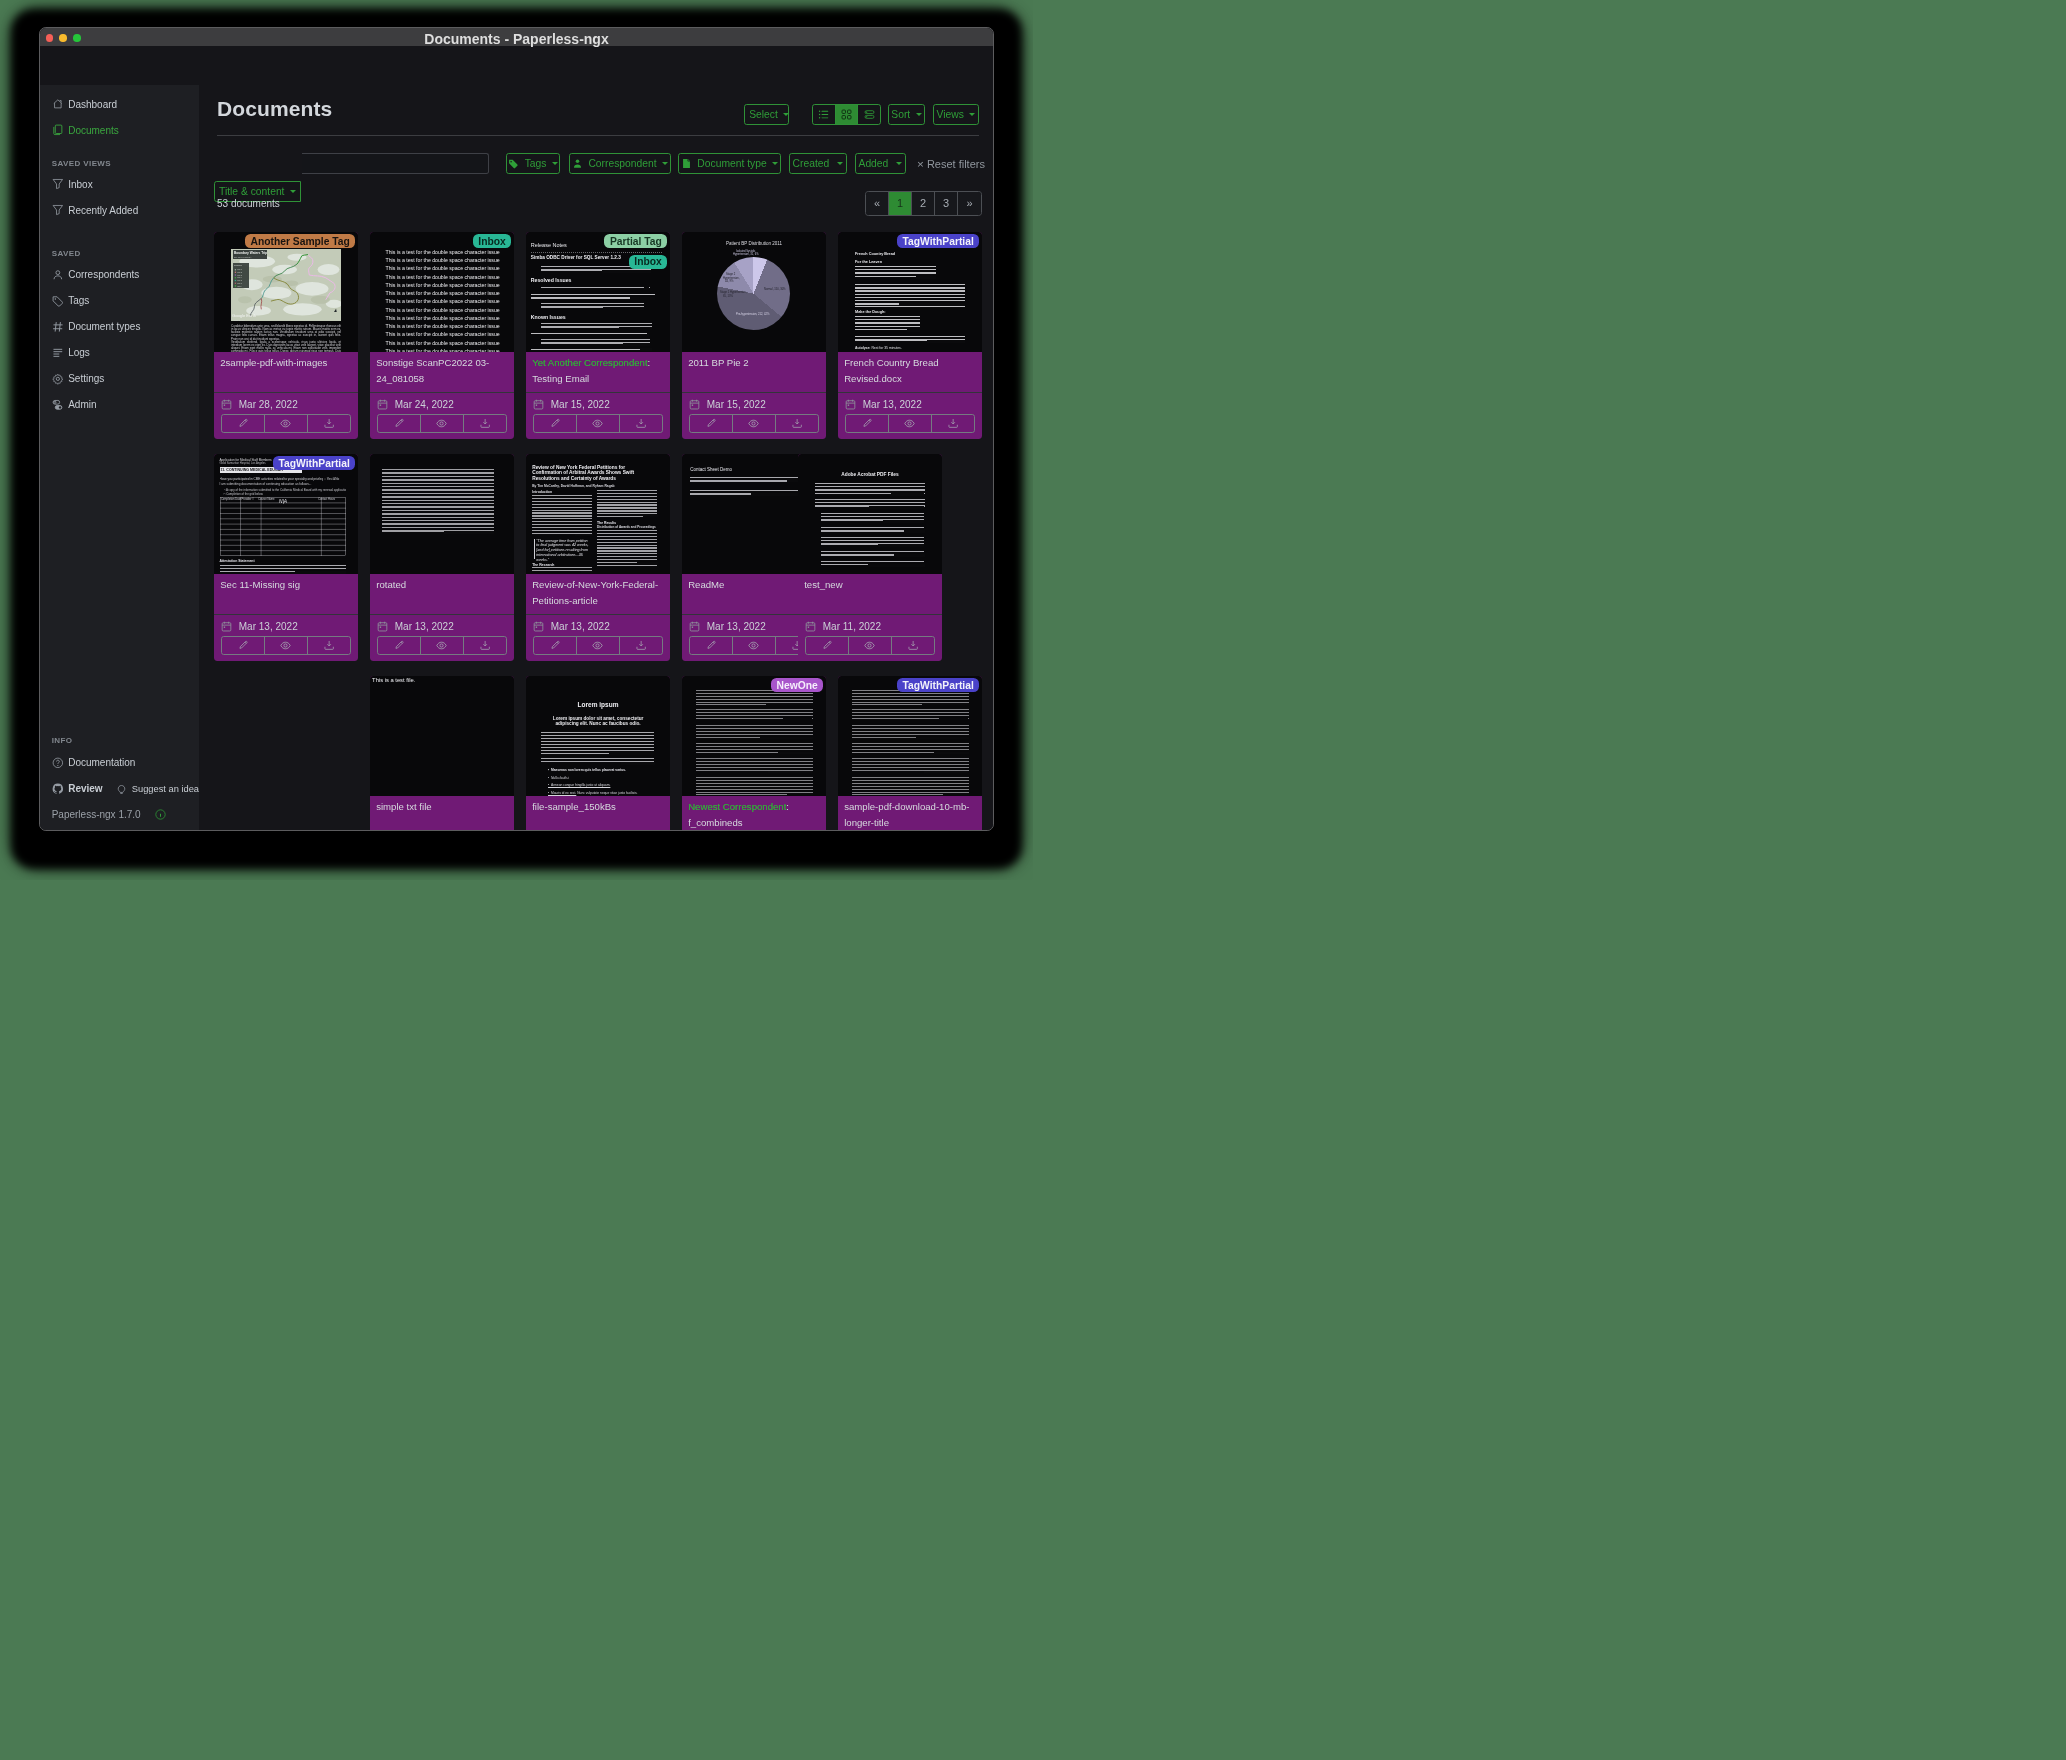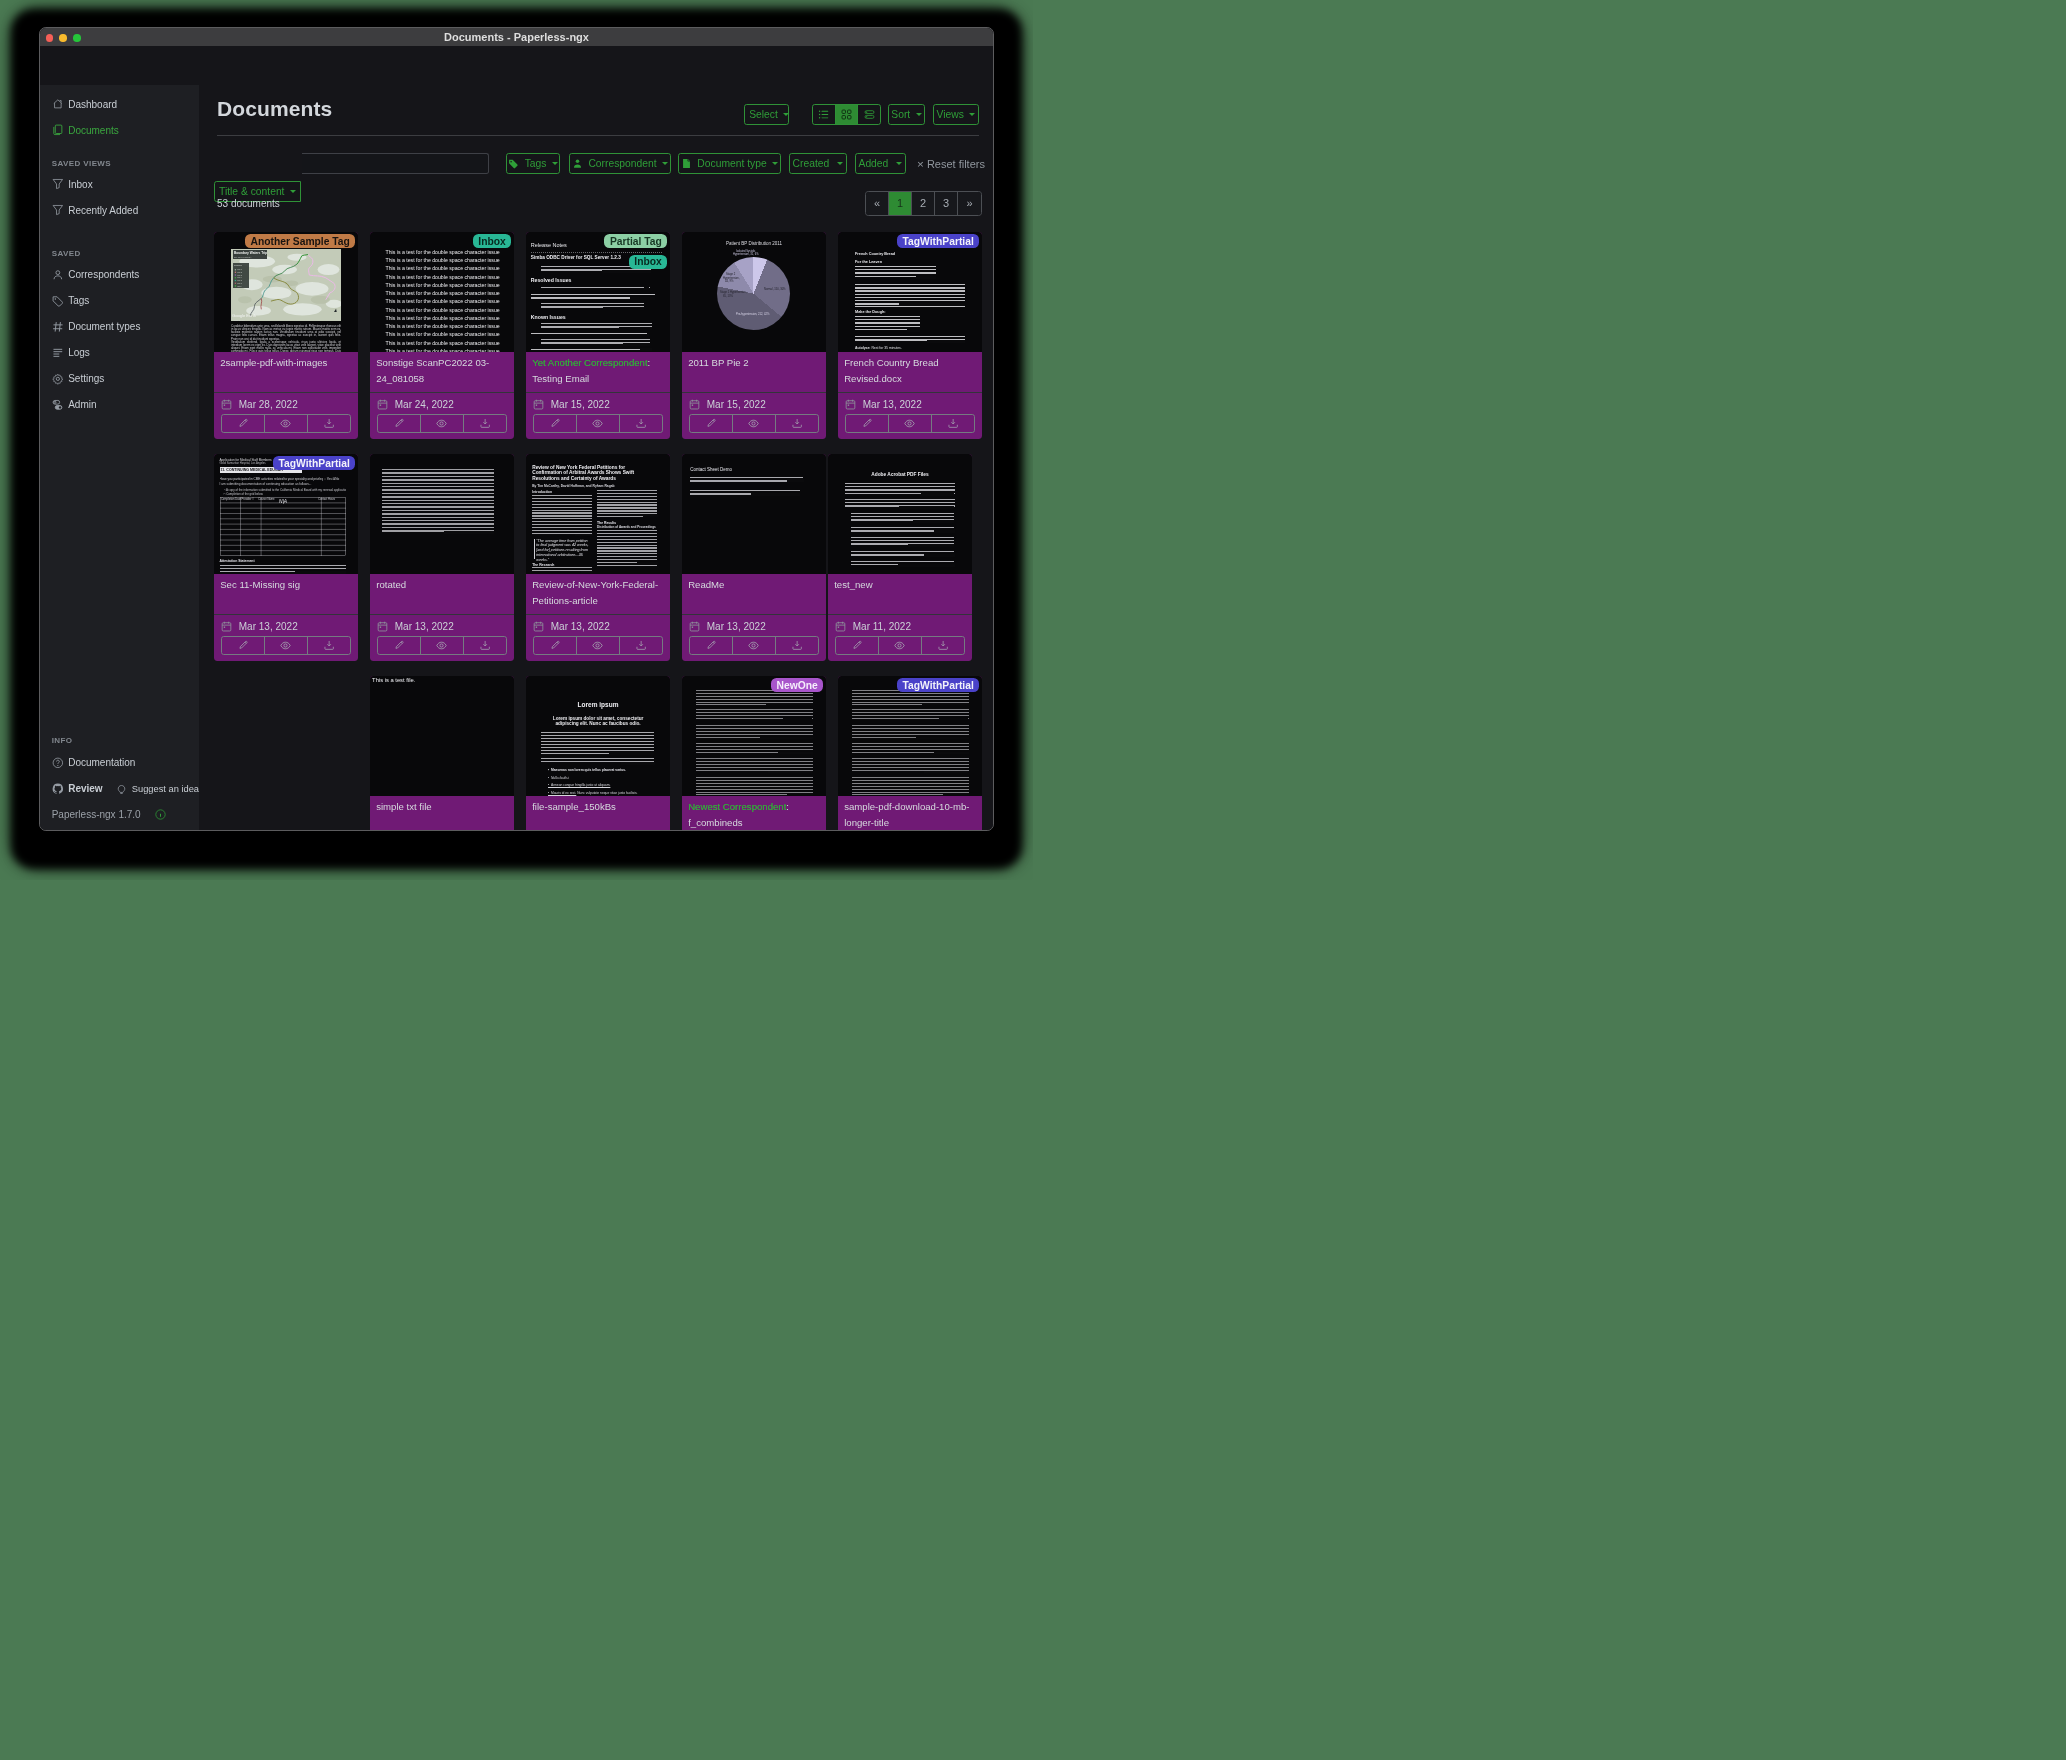--- a/index.html
+++ b/index.html
@@ -5,21 +5,21 @@
 * { margin:0; padding:0; box-sizing:border-box; }
 html,body { width:1033px; height:880px; overflow:hidden; }
 body { background:#4b7a53; font-family:"Liberation Sans", sans-serif; position:relative; }
 .win {
   position:absolute; left:39px; top:26.5px; width:955px; height:804px;
   background:#151519; border-radius:6.9px; overflow:hidden;
   border:0.7px solid #5c5c5e;
   box-shadow: 0 9.6px 8.2px 27.5px #000, 0 9.6px 23.4px 23.4px rgba(0,0,0,0.75);
 }
 .titlebar { position:absolute; left:0; top:0; right:0; height:18px; background:#3d3d3f; }
-.titlebar .txt { position:absolute; width:100%; text-align:center; top:3.4px; font-size:11px; font-weight:bold; color:#dedede; }
+.titlebar .txt { position:absolute; width:100%; text-align:center; top:3.4px; font-size:14px; font-weight:bold; color:#dedede; }
 .dot { position:absolute; top:6.9px; width:7.6px; height:7.6px; border-radius:50%; }
 .dot.r { left:5.5px; background:#f55f57; }
 .dot.y { left:19px; background:#f9bb2d; }
 .dot.g { left:33px; background:#25c63a; }
 .navbar { position:absolute; left:0; top:18px; right:0; height:39px; background:#17541f; }
 .brand { position:absolute; left:14.8px; top:12.4px; color:#e6e8e7; font-size:10.7px; display:flex; align-items:center; gap:6.2px; }
 .search { position:absolute; left:177px; top:9.6px; width:349px; height:20px; background:#12451a; border:0.7px solid #40704a; border-radius:2.7px; color:#9eb4a2; font-size:10.3px; line-height:19px; padding-left:23.4px; }
 .search svg { position:absolute; left:6.9px; top:4.1px; }
 .account { position:absolute; right:6.9px; top:13.7px; color:#dfe2e2; display:flex; align-items:center; gap:4.8px; }
 .caret { display:inline-block; width:0; height:0; border-left:3.1px solid transparent; border-right:3.1px solid transparent; border-top:3.4px solid currentColor; }
@@ -714,21 +714,21 @@
           </div>
           <div>
             <svg width="10.3" height="10.3" viewBox="0 0 16 16" fill="none" stroke="currentColor" stroke-width="1.1">
               <path d="M8 1.5 V9 M5.2 6.5 L8 9.3 L10.8 6.5"></path>
               <path d="M1.5 10.5 V13.5 a1 1 0 0 0 1 1 H13.5 a1 1 0 0 0 1-1 V10.5"></path>
             </svg>
           </div>
         </div>
       </div>
     </div>
-<div class="card" style="left:788px;top:426px;">
+<div class="card" style="left:758px;top:426px;">
       <div class="thumb">
         <div style="position:absolute;left:0;top:18px;width:144px;text-align:center;font-size:4.8px;font-weight:bold;color:#eeeef2;">Adobe Acrobat PDF Files</div>
         <div style="position:absolute;left:16.5px;top:29px;width:110px;height:13px;background:repeating-linear-gradient(to bottom,rgba(212,212,218,0.8) 0px,rgba(212,212,218,0.8) 1.3px,transparent 1.3px,transparent 3.2px);"></div>
         <div style="position:absolute;left:93px;top:39px;width:33px;height:3.2px;background:#0a0a0c;"></div>
         <div style="position:absolute;left:16.5px;top:45px;width:110px;height:9.6px;background:repeating-linear-gradient(to bottom,rgba(212,212,218,0.8) 0px,rgba(212,212,218,0.8) 1.3px,transparent 1.3px,transparent 3.2px);"></div>
         <div style="position:absolute;left:71px;top:52px;width:55px;height:3.2px;background:#0a0a0c;"></div>
         <div style="position:absolute;left:23.4px;top:59px;width:103px;height:9.6px;background:repeating-linear-gradient(to bottom,rgba(212,212,218,0.8) 0px,rgba(212,212,218,0.8) 1.3px,transparent 1.3px,transparent 3.2px);"></div>
         <div style="position:absolute;left:85px;top:66px;width:41px;height:3.2px;background:#0a0a0c;"></div>
         <div style="position:absolute;left:23.4px;top:73px;width:103px;height:6.2px;background:repeating-linear-gradient(to bottom,rgba(212,212,218,0.8) 0px,rgba(212,212,218,0.8) 1.3px,transparent 1.3px,transparent 3.2px);"></div>
         <div style="position:absolute;left:106px;top:76px;width:20.6px;height:3.2px;background:#0a0a0c;"></div>

